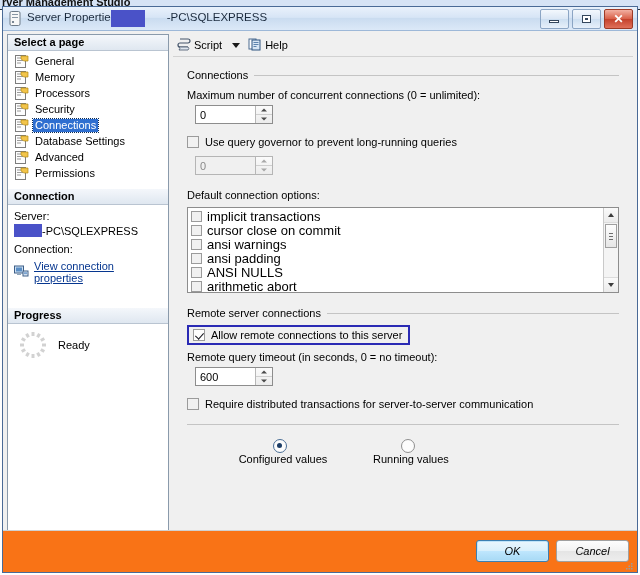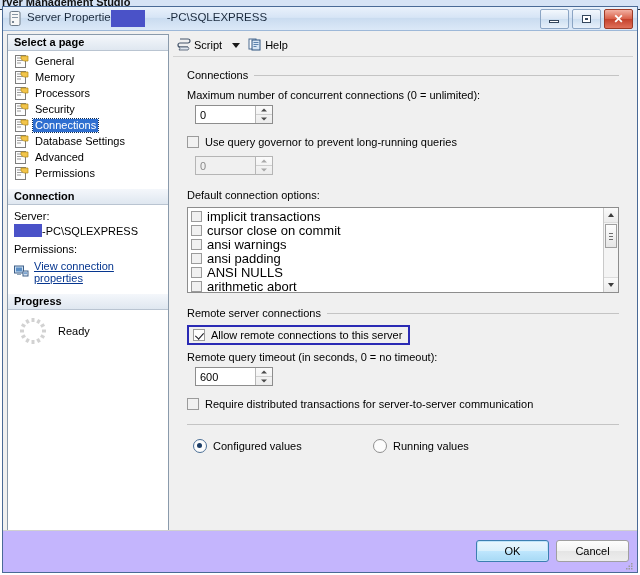--- a/index.html
+++ b/index.html
@@ -122,21 +122,21 @@
   .conn-section { margin-top: 8px; }
   .conn-body { padding: 5px 8px 0 6px; font-size: 11px; }
   .redact-sm {
     display: inline-block; width: 28px; height: 13px;
     background: #4a52c8; vertical-align: -2px;
   }
   .conn-row { margin-bottom: 2px; white-space: nowrap; }
   .conn-link-row { display: flex; align-items: center; margin-top: 5px; }
   .link { color: #06368f; text-decoration: underline; font-size: 11px; }
 
-  .progress-section { margin-top: 10px; }
+  .progress-section { margin-top: 24px; }
   .progress-body { padding: 6px 0 0 10px; display: flex; align-items: center; }
   .spinner { width: 30px; height: 30px; flex: 0 0 auto; }
   .progress-text { margin-left: 10px; font-size: 11px; }
 
   
   .rightpane {
     position: absolute; left: 170px; top: 3px;
     width: 460px; height: 508px;
   }
   .toolbar {
@@ -237,40 +237,41 @@
   .sb-thumb {
     position: absolute; left: 1px; right: 1px; top: 16px; height: 24px;
     background: linear-gradient(to bottom,#fdfdfd,#e6e6e6);
     border: 1px solid #9f9f9f; box-sizing: border-box;
   }
   .sb-grip { position: absolute; left: 3px; right: 3px; top: 8px; height: 1px; background:#6d6d6d; }
   .sb-grip.g2 { top: 11px; }
   .sb-grip.g3 { top: 14px; }
 
   
-  .radio-row { display: flex; align-items: center; }
+  .radio-row { display: flex; align-items: center; flex-direction: column; }
   .radio {
     width: 12px; height: 12px; border-radius: 50%;
     border: 1px solid #8f8f8f; background: #fcfcfc;
     margin-right: 6px; position: relative; flex: 0 0 auto;
   }
   .radio.on { border-color: #4b6f96; }
   .radio.on::after {
     content: ""; position: absolute; left: 2.5px; top: 2.5px;
     width: 5px; height: 5px; border-radius: 50%; background: #1b3d66;
   }
   .radio-label { font-size: 11px; }
 
   .hrule { height: 1px; background: #c4c4c4; }
 
   
   .footer {
     position: absolute; left: 0; right: 0; bottom: 0; height: 41px;
     border-top: 1px solid #d0d0d0;
-    background: #c4b5fd;
+    background: #f97316;
+    font-style: italic;
   }
   .btn {
     position: absolute; top: 9px;
     width: 73px; height: 22px;
     font-size: 11px; line-height: 21px; text-align: center;
     border-radius: 3px; box-sizing: border-box;
   }
   .btn.primary {
     right: 88px;
     border: 1px solid #3c7fb1;
@@ -427,21 +428,21 @@
         </div>
       </div>
 
       <div class="conn-section">
         <div class="pane-header">Connection</div>
         <div class="conn-body">
           <div class="conn-row">Server:</div>
           <div class="conn-row">
             <span class="redact-sm"></span><span>-PC\SQLEXPRESS</span>
           </div>
-          <div class="conn-row" style="margin-top:6px">Permissions:</div>
+          <div class="conn-row" style="margin-top:6px">Connection:</div>
           <div class="conn-link-row">
             <span style="margin-right:5px">
               <svg width="15" height="13" viewBox="0 0 15 13">
                 <rect x="0.5" y="1" width="9" height="7" fill="#cfe0f2" stroke="#3d5f88"></rect>
                 <rect x="2" y="2.5" width="6" height="4" fill="#5b8ec4"></rect>
                 <rect x="3" y="8.5" width="4" height="1.5" fill="#8fa4ba"></rect>
                 <rect x="9" y="6" width="5" height="5" fill="#e6eef7" stroke="#3d5f88"></rect>
                 <rect x="10" y="7.2" width="3" height="2" fill="#7aa3d0"></rect>
               </svg>
             </span>

